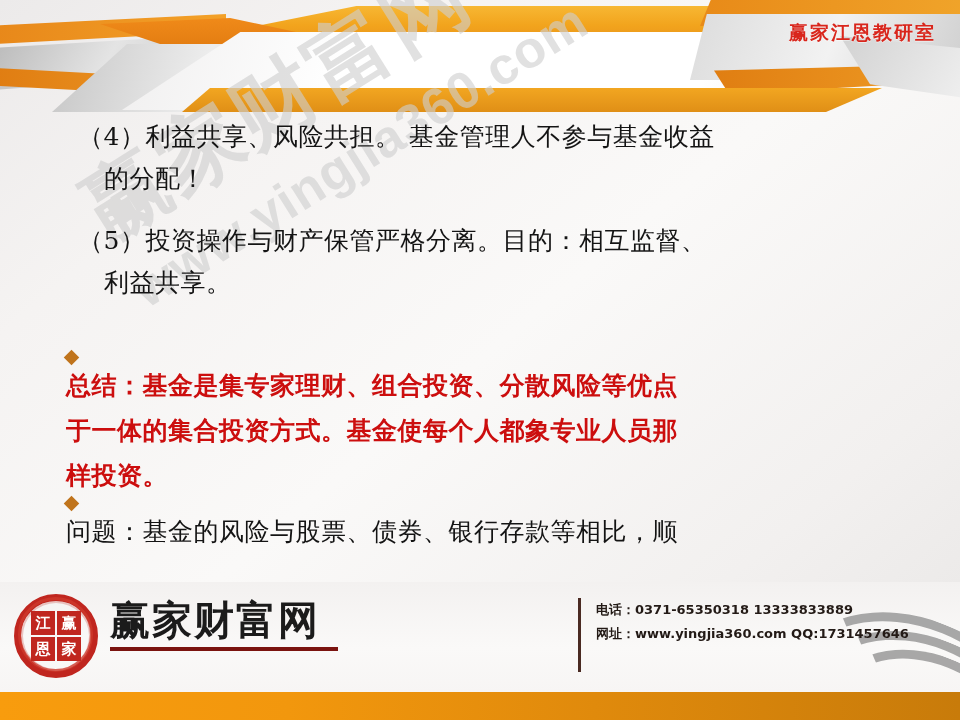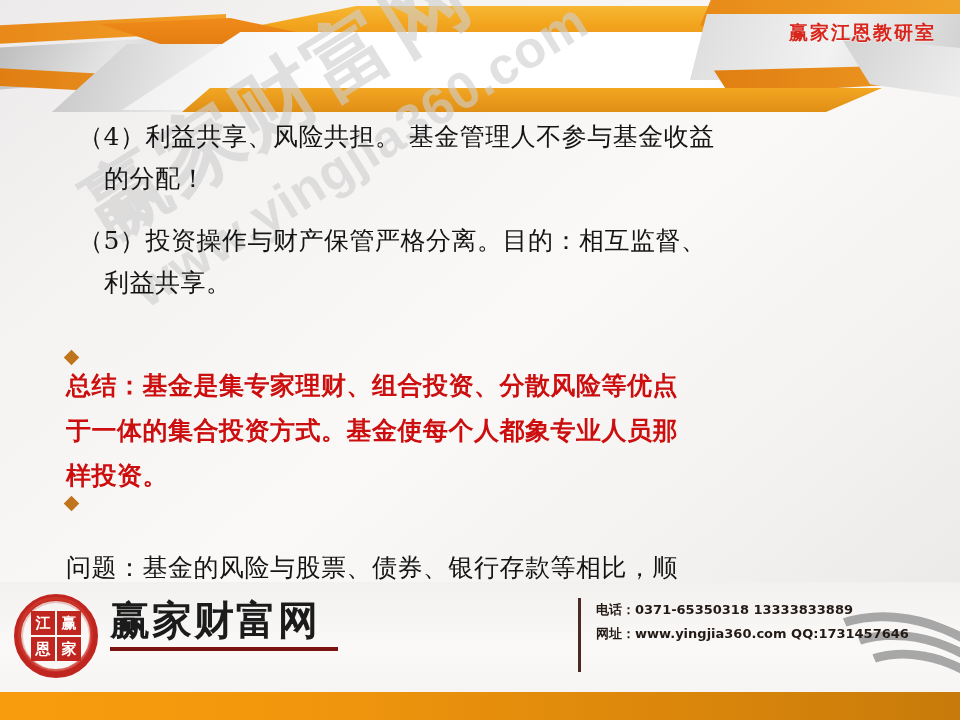--- a/index.html
+++ b/index.html
@@ -111,21 +111,21 @@
     width:11px; height:11px; margin-top:16px; margin-right:14px;
     background:#c0741c; transform:rotate(45deg); flex:0 0 auto;
   }
   .bullet-text {
     font-family:"DejaVu Serif","Liberation Serif",serif;
     font-size:25px; line-height:45px; letter-spacing:.5px;
   }
   .bullet-text .l2 { display:block; }
   .b1 { top:224px; }
   .b1 .bullet-text { color:#cc0e0e; font-weight:bold; }
-  .b2 { top:370px;gap:36px; }
+  .b2 { top:370px; }
   .b2 .bullet-text { color:#141414; }
 
   
   .footer { position:absolute; left:0; bottom:0; width:960px; height:138px; }
   .footer-bg {
     position:absolute; left:0; top:0; width:960px; height:110px;
     background:linear-gradient(180deg,#f3f1f0,#faf9f8 60%,#f7f5f4);
   }
   .swoosh {
     position:absolute; right:-40px; bottom:28px; width:230px; height:108px;

